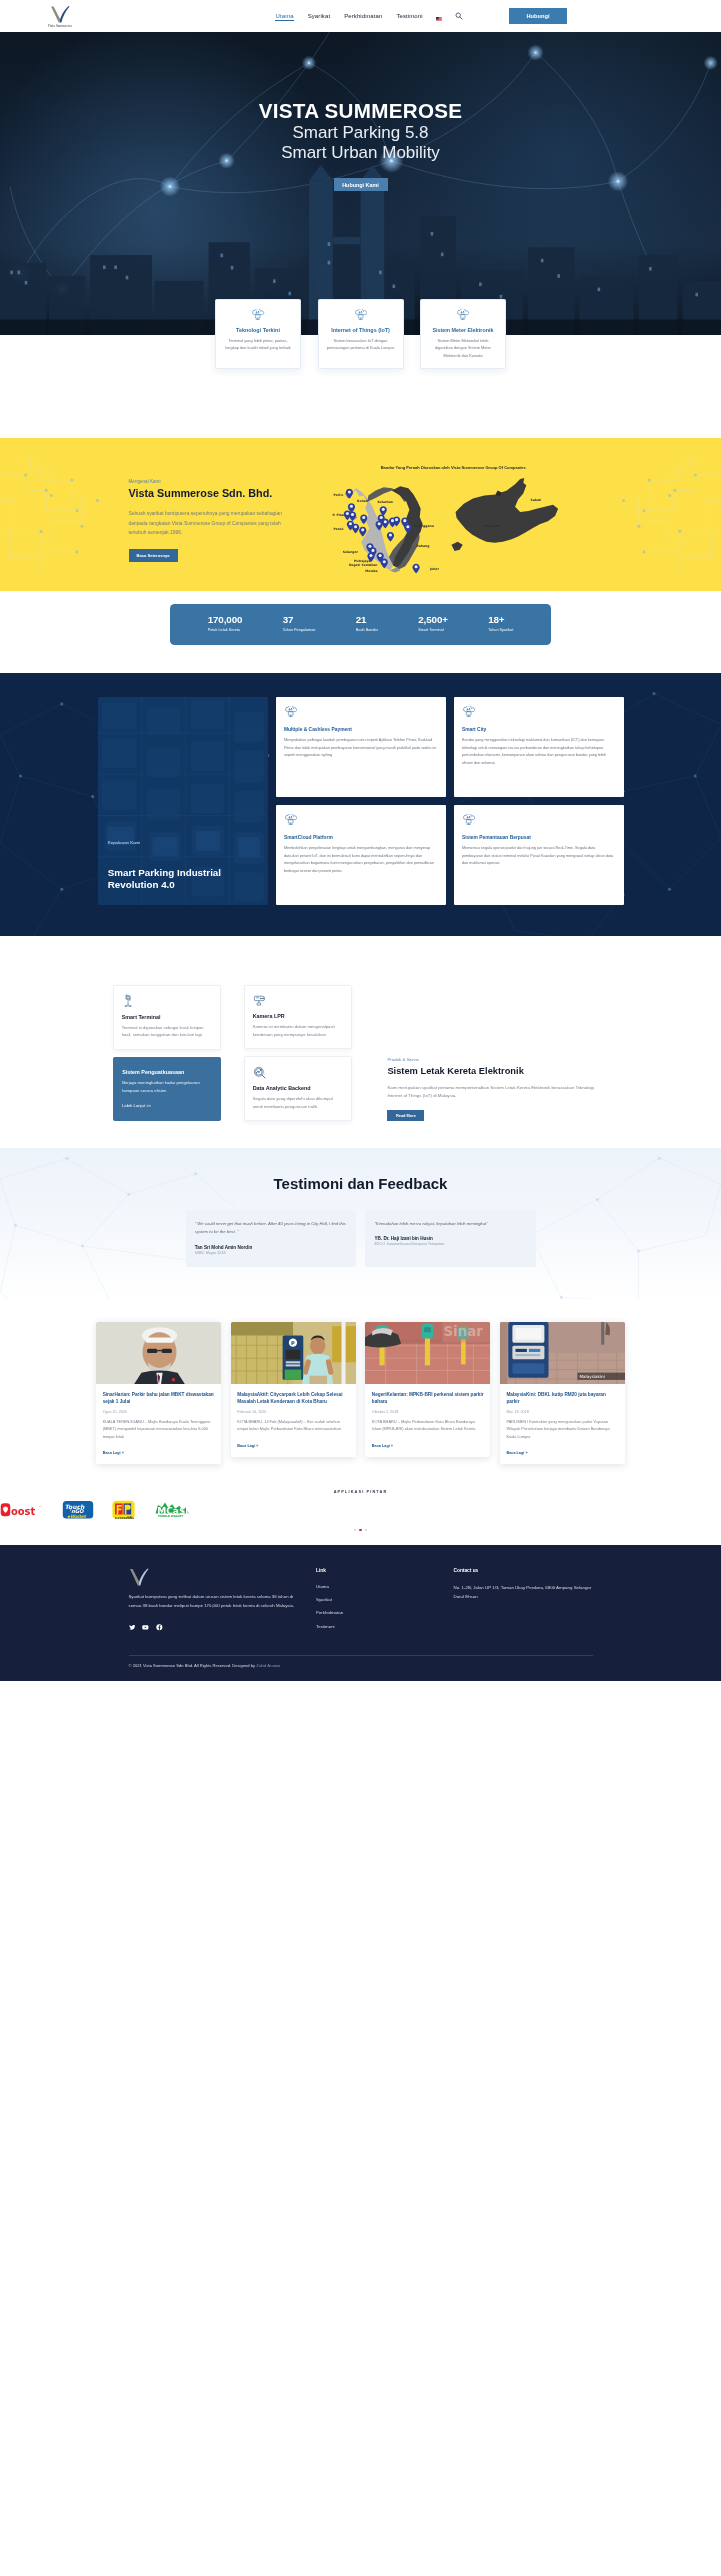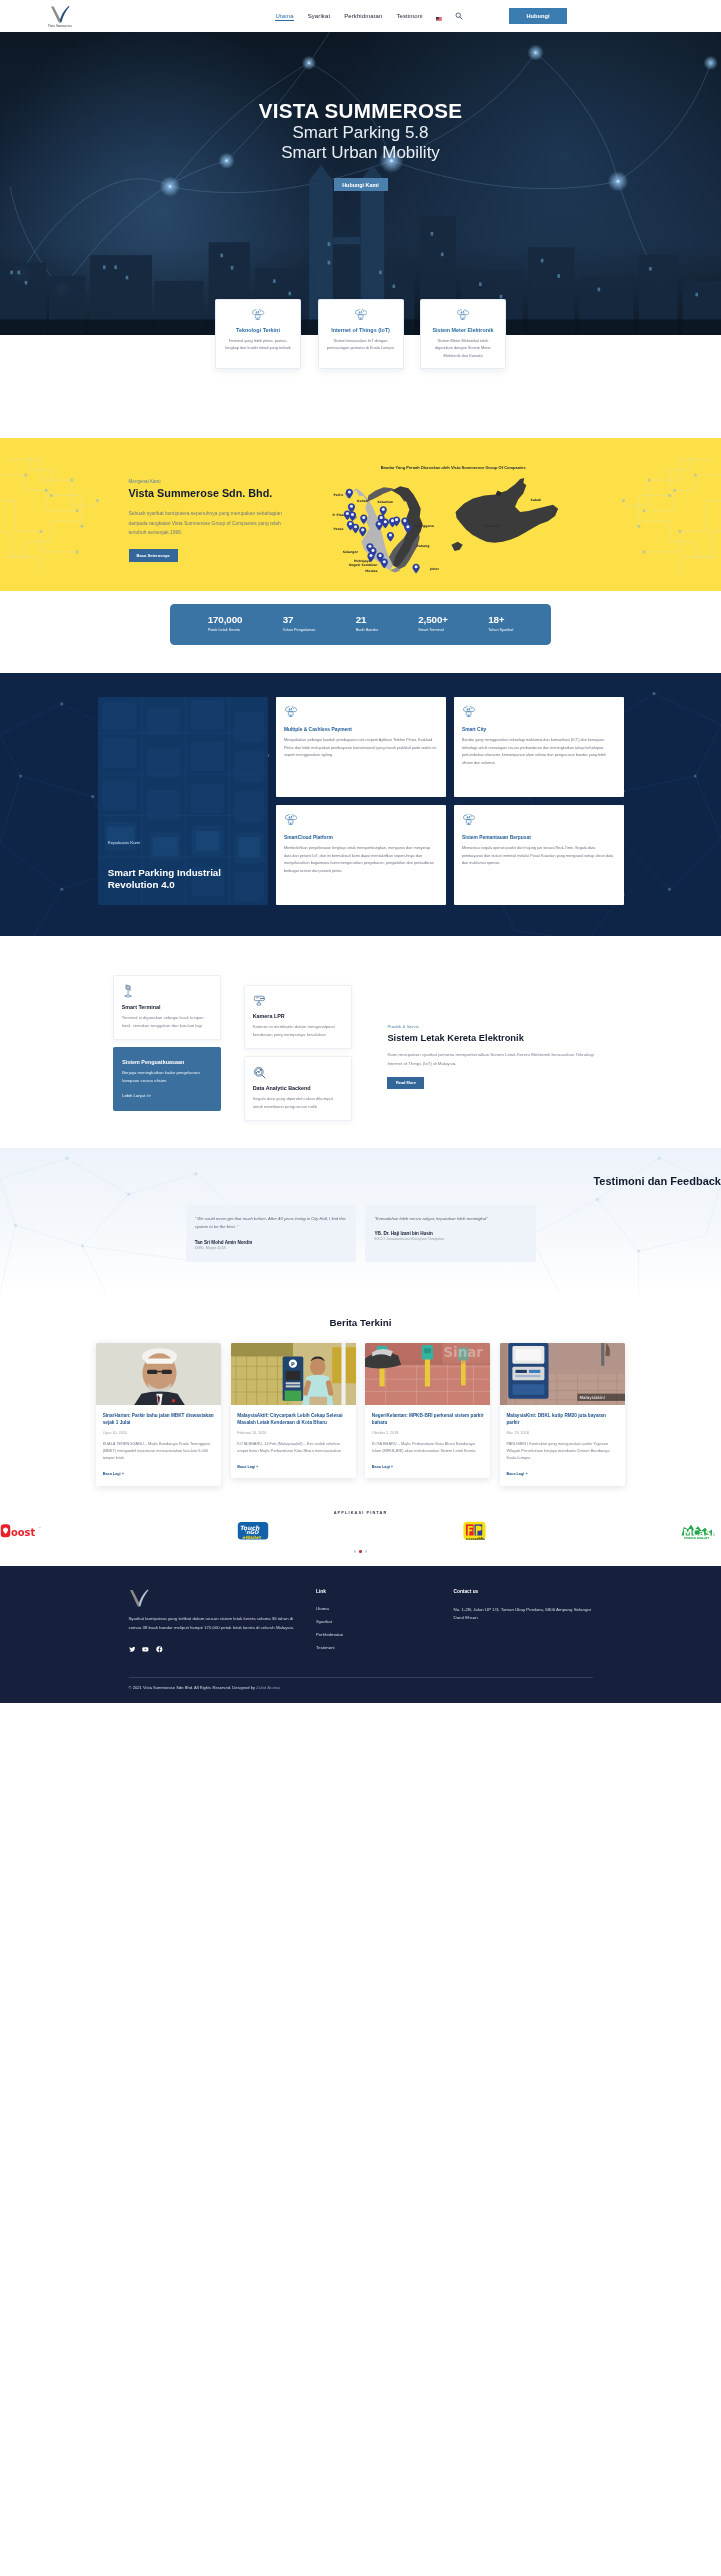--- a/index.html
+++ b/index.html
@@ -84,21 +84,21 @@
   .exp-photo .eyebrow2{font-size:4.4px;color:#cfe0f2;position:relative;z-index:3;margin-bottom:2.1px;}
   .exp-photo h2{font-size:9.8px;font-weight:bold;color:#fff;line-height:1.25;position:relative;z-index:3;margin-top:20px;}
   .exp-grid{flex:1;display:grid;grid-template-columns:1fr 1fr;gap:8.2px;}
   .ecard{background:#fff;border-radius:1px;padding:9.3px 8.2px 8.2px;}
   .ecard .ic{height:13.4px;margin-bottom:7.2px;}
   .ecard h4{font-size:4.9px;font-weight:bold;color:#1f5b96;margin-bottom:5.2px;}
   .ecard p{font-size:3.8px;color:#6c747f;line-height:2.0;}
 
   
   .products{background:#fff;padding:29px 0 27px;}
-  .prod-inner{width:495px;margin:0 auto;display:flex;gap:23px;align-items:center;}
+  .prod-inner{width:495px;margin:0 auto;display:flex;gap:23px;align-items:flex-end;}
   .prod-colA{width:108px;display:flex;flex-direction:column;gap:7.2px;padding-top:0;}
   .prod-colB{width:108px;display:flex;flex-direction:column;gap:7.2px;padding-top:19.6px;}
   .prod-colC{flex:1;padding-top:27px;padding-left:12.4px;}
   .pcard{background:#fff;border:0.5px solid #eceff4;border-radius:1.5px;padding:8.2px 7.7px 9.3px;
     box-shadow:0 1.5px 5.2px rgba(25,45,80,.05);}
   .pcard .ic{height:13.4px;margin-bottom:6.2px;}
   .pcard h4{font-size:5.4px;font-weight:bold;color:#151c2f;margin-bottom:4.1px;}
   .pcard p{font-size:4.2px;color:#777f8c;line-height:1.85;}
   .pcard.dark{background:#3a6f9e;border-color:#3a6f9e;box-shadow:none;padding:11.3px 8.2px 11.3px;}
   .pcard.dark h4{color:#fff;}
@@ -106,21 +106,21 @@
   .pcard.dark .more{display:inline-block;margin-top:8.2px;font-size:4.2px;color:#fff;text-decoration:none;}
   .prod-colC .eyebrow{font-size:4.4px;color:#5b82a8;margin-bottom:2.6px;}
   .prod-colC h2{font-size:9.3px;font-weight:bold;color:#131b2e;line-height:1.3;margin-bottom:7.2px;}
   .prod-colC p{font-size:4.4px;color:#787f8b;line-height:1.9;}
   .readmore{margin-top:9.3px;display:inline-flex;align-items:center;justify-content:center;
     width:37px;height:11.3px;background:#336699;color:#fff;font-size:3.9px;font-weight:bold;border:0;cursor:pointer;}
 
   
   .testi{position:relative;background:linear-gradient(180deg,#edf3fa 0%,#f5f8fc 55%,#ffffff 100%);padding:27px 0 32px;overflow:hidden;}
   .testi .net2{position:absolute;inset:0;opacity:.5;}
-  .testi h2{text-align:right;font-size:11px;font-weight:bold;color:#131b2e;margin-bottom:17.5px;position:relative;z-index:2;}
+  .testi h2{text-align:center;font-size:15px;font-weight:bold;color:#131b2e;margin-bottom:17.5px;position:relative;z-index:2;}
   .testi-row{width:350px;margin:0 auto;display:flex;gap:9.3px;position:relative;z-index:2;}
   .tcard{flex:1;background:#eef2f9;border-radius:1.5px;padding:10.3px 9.3px 12.4px;min-height:49px;}
   .tcard .q{font-size:4.2px;color:#5c636f;font-style:italic;line-height:1.95;margin-bottom:8.2px;}
   .tcard .who{font-size:4.6px;font-weight:bold;color:#141c2e;}
   .tcard .role{font-size:3.8px;color:#9aa1ac;margin-top:1px;}
 
   
   .news{background:#fff;padding:23px 0 15.5px;}
   .news h2{text-align:center;font-size:9.8px;font-weight:bold;color:#131b2e;margin-bottom:15.5px;}
   .news-row{width:529px;margin:0 auto;display:flex;gap:9.3px;align-items:flex-start;}
@@ -129,21 +129,21 @@
   .ncard .thumb{height:62px;position:relative;overflow:hidden;}
   .ncard .body{padding:6.7px 6.7px 8.2px;}
   .ncard h4{font-size:4.7px;font-weight:bold;color:#23558d;line-height:1.55;margin-bottom:4.6px;}
   .ncard .date{font-size:3.7px;color:#9aa1ac;margin-bottom:4.6px;}
   .ncard .ex{font-size:3.9px;color:#767e8a;line-height:1.82;margin-bottom:7.2px;}
   .ncard .bl{font-size:3.8px;color:#23558d;font-weight:bold;text-decoration:none;}
 
   
   .apps{background:#fff;padding:9.3px 0 13.4px;text-align:center;}
   .apps .kicker{font-size:3.9px;font-weight:bold;letter-spacing:1.1px;color:#32384a;margin-bottom:6.2px;}
-  .apps-row{display:flex;justify-content:space-between;align-items:center;gap:17.5px;height:20.6px;}
+  .apps-row{display:flex;justify-content:flex-start;align-items:center;gap:17.5px;height:20.6px;}
   .dots{margin-top:8.2px;display:flex;justify-content:center;gap:3.1px;}
   .dot{width:2.6px;height:2.6px;border-radius:50%;background:#cdd4de;}
   .dot.on{background:#b9333a;}
 
   
   .footer{background:#161f3c;color:#dfe4ee;padding:23px 0 0;}
   .f-inner{width:464px;margin:0 auto;display:flex;}
   .f-a{width:170px;}
   .f-logo{width:20.6px;height:18.5px;margin-bottom:7.2px;}
   .f-a p{font-size:4.3px;line-height:2.0;color:#d7dce8;}
@@ -743,21 +743,20 @@
       </div>
       <div class="tcard">
         <div class="q">“Kemudahan lebih mesra rakyat, kepatuhan lebih meningkat”</div>
         <div class="who">YB. Dr. Haji Izani bin Husin</div>
         <div class="role">EXCO Jawatankuasa Kerajaan Tempatan</div>
       </div>
     </div>
   </section>
 
   <section class="news">
-    <h2>Berita Terkini</h2>
     <div class="news-row">
 
       <div class="ncard">
         <div class="thumb">
           <svg width="127" height="62" viewBox="0 0 246 120" preserveAspectRatio="none" aria-hidden="true">
             <rect width="246" height="120" fill="#dcdcd2"></rect>
             <ellipse cx="123" cy="26" rx="34" ry="16" fill="#f2f2ef"></ellipse>
             <ellipse cx="123" cy="58" rx="33" ry="38" fill="#c99a78"></ellipse>
             <rect x="96" y="30" width="54" height="10" rx="3" fill="#f6f6f3"></rect>
             <rect x="99" y="52" width="20" height="8" rx="3" fill="#2a2a2a"></rect>

